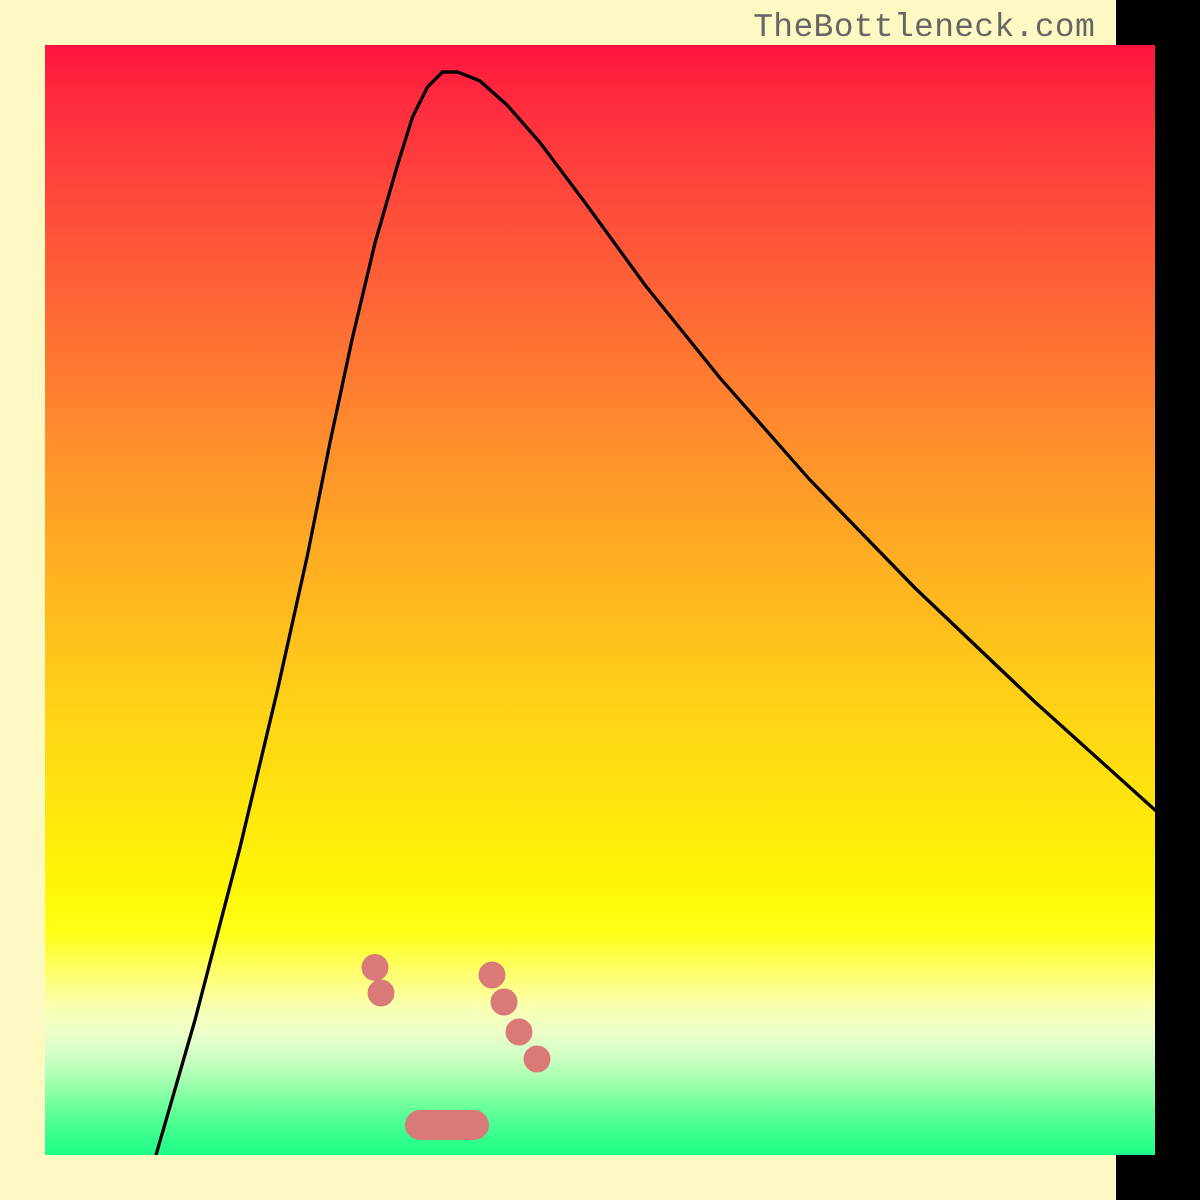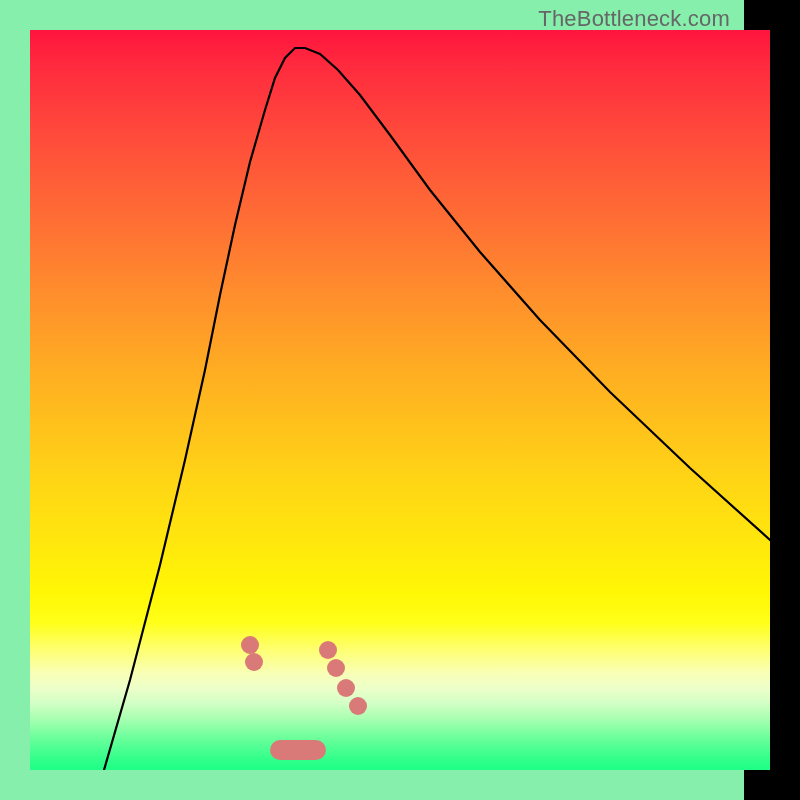--- a/index.html
+++ b/index.html
@@ -10,21 +10,22 @@
     background: #000;
     overflow: hidden;
     font-family: Arial, Helvetica, sans-serif;
   }
   .frame {
     position: absolute;
     top: 0;
     left: 0;
     width: 744px;
     height: 800px;
-    background: #86efac;
+    background: #fef9c3;
+    font-family: Liberation Mono, monospace;
   }
   .plot-area {
     position: absolute;
     top: 30px;
     left: 30px;
     width: 740px;
     height: 740px;
     overflow: hidden;
   }
   .gradient {

